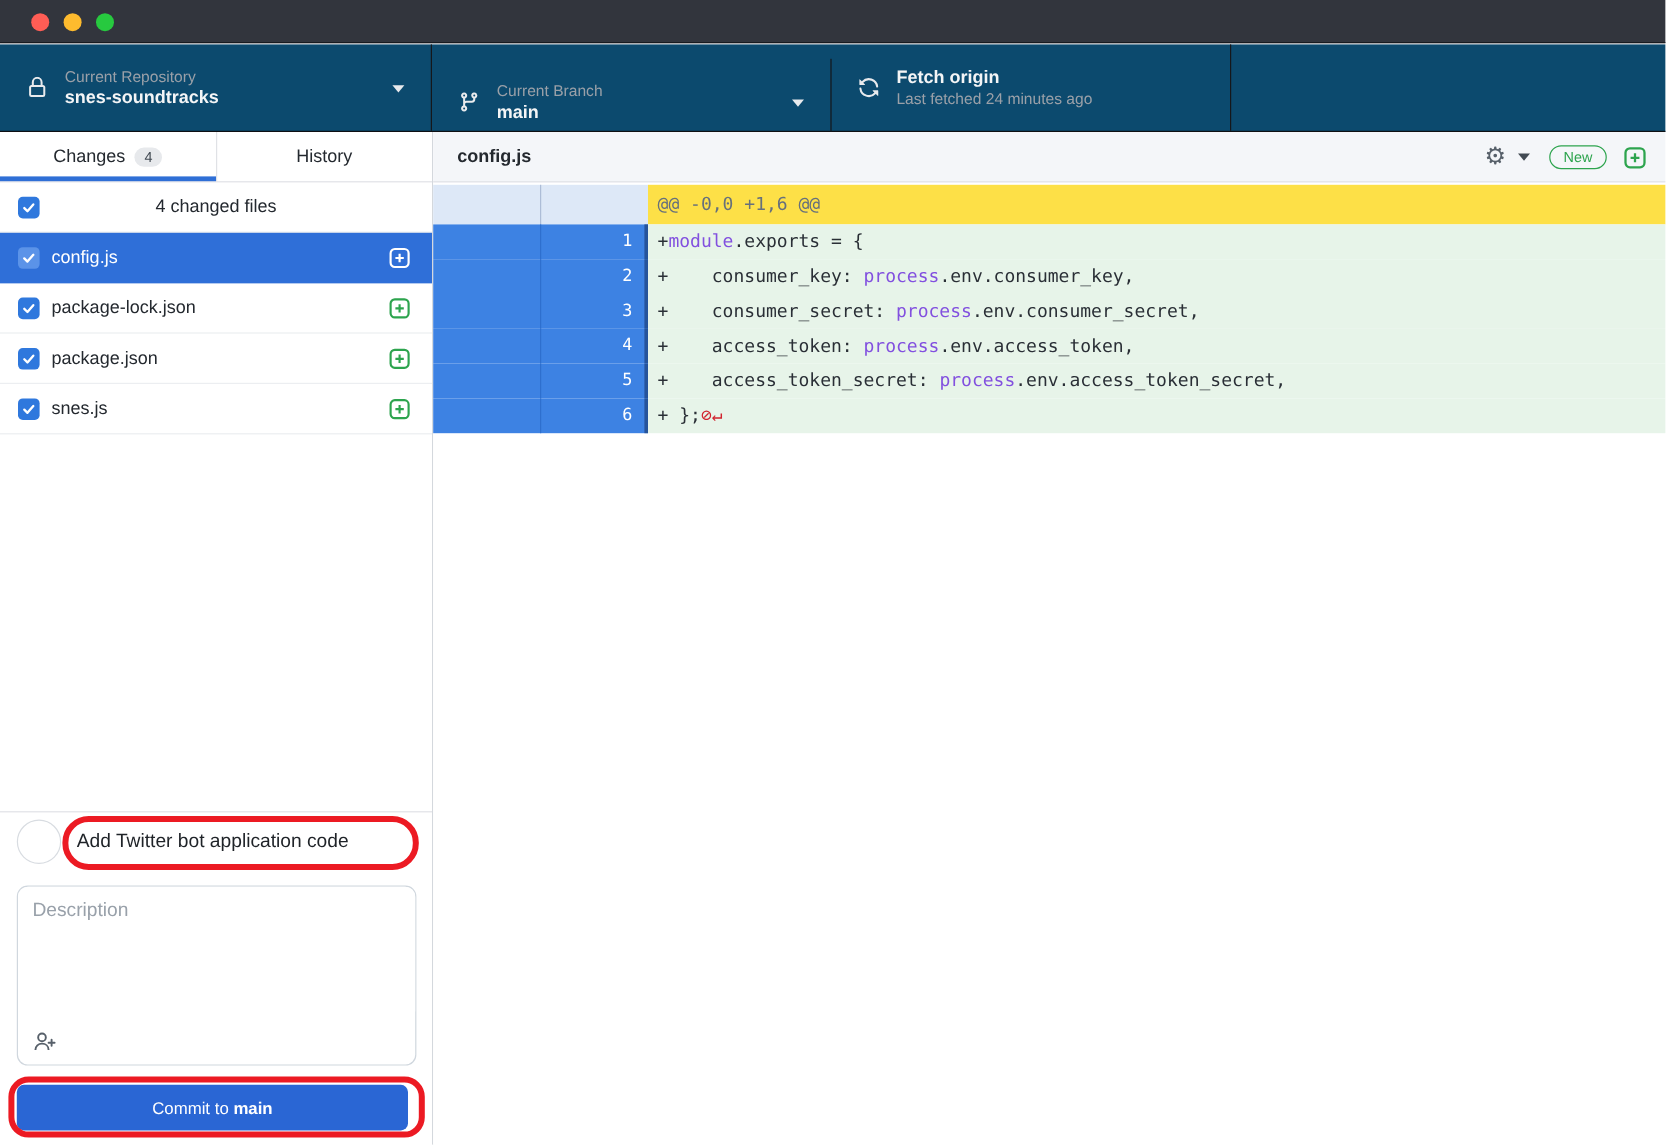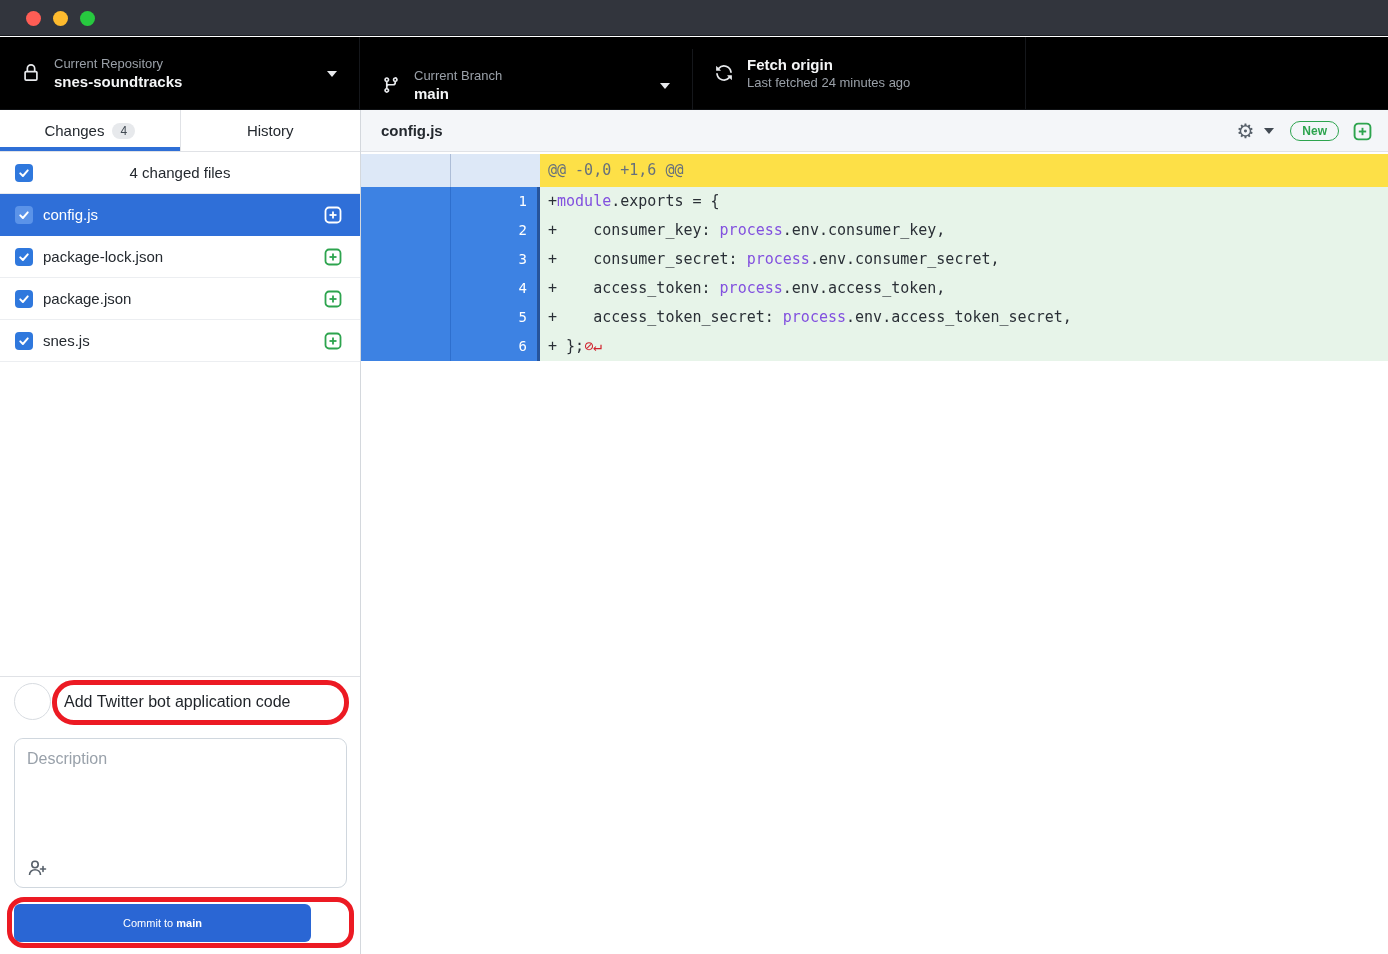--- a/index.html
+++ b/index.html
@@ -7,21 +7,21 @@
   body { font-family:"Liberation Sans", sans-serif; background:#ffffff; position:relative; }
 
   
   .titlebar { position:absolute; left:0; top:0; width:1388px; height:36px; background:#32353d; border-bottom:1px solid #191b20; }
   .traffic { position:absolute; top:11px; width:15px; height:15px; border-radius:50%; }
   .t-close { left:26px; background:#ff5d55; }
   .t-min   { left:53px; background:#febb2e; }
   .t-zoom  { left:80px; background:#27c93f; }
 
   
-  .toolbar { position:absolute; left:0; top:37px; width:1388px; height:73px; background:#000000; border-bottom:1px solid #0e1013; display:flex; }
+  .toolbar { position:absolute; left:0; top:37px; width:1388px; height:73px; background:#0c4a6e; border-bottom:1px solid #0e1013; display:flex; }
   .tb-section { position:relative; height:100%; display:flex; align-items:center; border-right:1px solid #15171b; cursor:default; }
   .tb-repo   { width:360px; }
   .tb-branch { width:333px;margin-top:12px; }
   .tb-fetch  { width:333px; }
   .tb-icon { margin-left:22px; margin-right:14px; color:#e8eaed; display:flex; }
   .tb-texts { display:flex; flex-direction:column; gap:2px; }
   .tb-label { font-size:13px; color:#9aa0a8; }
   .tb-value { font-size:15px; font-weight:bold; color:#f4f5f6; }
   .tb-caret { position:absolute; right:22px; top:50%; margin-top:-2px; width:0; height:0; border-left:5px solid transparent; border-right:5px solid transparent; border-top:6px solid #e8eaed; }
 
@@ -50,31 +50,31 @@
   .commit-area { position:absolute; left:0; bottom:0; width:360px; height:278px; background:#ffffff; border-top:1px solid #e0e2e6; }
   .avatar { position:absolute; left:14px; top:6px; width:37px; height:37px; border-radius:50%; background:#ffffff; border:1px solid #d8dce1; }
   .annot { border:5px solid #ec1a23; pointer-events:none; }
   .annot-summary { position:absolute; left:52px; top:3px; width:297px; height:45px; border-radius:22px; }
   .summary-input { position:absolute; left:64px; top:10px; width:274px; height:30px; border:none; outline:none; font-size:16px; color:#1f2328; font-family:Liberation Sans, sans-serif; background:transparent; }
   .desc-box { position:absolute; left:14px; top:61px; width:333px; height:150px; border:1px solid #d0d7de; border-radius:9px; }
   .desc-input { width:100%; height:112px; border:none; outline:none; resize:none; font-size:16px; color:#1f2328; font-family:"Liberation Sans", sans-serif; padding:11px 12px; border-radius:9px; }
   .desc-input::placeholder { color:#99a1aa; }
   .coauthor { position:absolute; left:12px; bottom:9px; width:22px; height:20px; color:#57606a; cursor:pointer; }
   .annot-commit { position:absolute; left:7px; top:220px; width:347px; height:51px; border-radius:17px; }
-  .commit-btn { position:absolute; left:14px; top:227px; width:297px; height:38px; background:#2a66d4; border:none; border-radius:6px; color:#ffffff; font-size:11px; font-family:"Liberation Sans", sans-serif; cursor:pointer; }
+  .commit-btn { position:absolute; left:14px; top:227px; width:326px; height:38px; background:#2a66d4; border:none; border-radius:6px; color:#ffffff; font-size:14px; font-family:"Liberation Sans", sans-serif; cursor:pointer; }
   .commit-btn b { font-weight:bold; }
 
   
   .diff { position:absolute; left:361px; top:110px; width:1027px; height:844px; background:#ffffff; }
   .diff-header { height:42px; background:#f4f6f9; border-bottom:1px solid #e0e2e6; display:flex; align-items:center; position:relative; }
   .diff-file { margin-left:20px; font-size:15px; font-weight:600; color:#24292f; }
   .diff-tools { position:absolute; right:16px; top:0; height:42px; display:flex; align-items:center; gap:10px; }
   .gear { font-size:20px; color:#57606a; line-height:1; cursor:pointer; }
   .gear-caret { width:0; height:0; border-left:5px solid transparent; border-right:5px solid transparent; border-top:6px solid #424a53; cursor:pointer; }
-  .new-badge { border:1.5px solid #2da44e; color:#2da44e; border-radius:11px; font-size:12px; font-weight:700; padding:2px 11px; margin-left:6px; }
+  .new-badge { border:1.5px solid #2da44e; color:#2da44e; border-radius:11px; font-size:12px; font-weight:400; padding:2px 11px; margin-left:6px; }
   .diff-plus { width:19px; height:19px; margin-left:4px; cursor:pointer; }
   .diff-plus svg { stroke:#2da44e; }
 
   .diff-body { font-family:"DejaVu Sans Mono", monospace; font-size:15px; padding-top:2px; }
   .hunk-row { display:flex; height:33px; }
   .hunk-row .gut { background:#dde8f7; }
   .hunk-row .code { background:#fde047; color:#66707c; }
   .gut { width:179px; display:flex; flex:none; }
   .g1 { width:90px; border-right:1px solid rgba(30,60,120,0.25); }
   .g2 { flex:1; text-align:right; padding-right:10px; }

